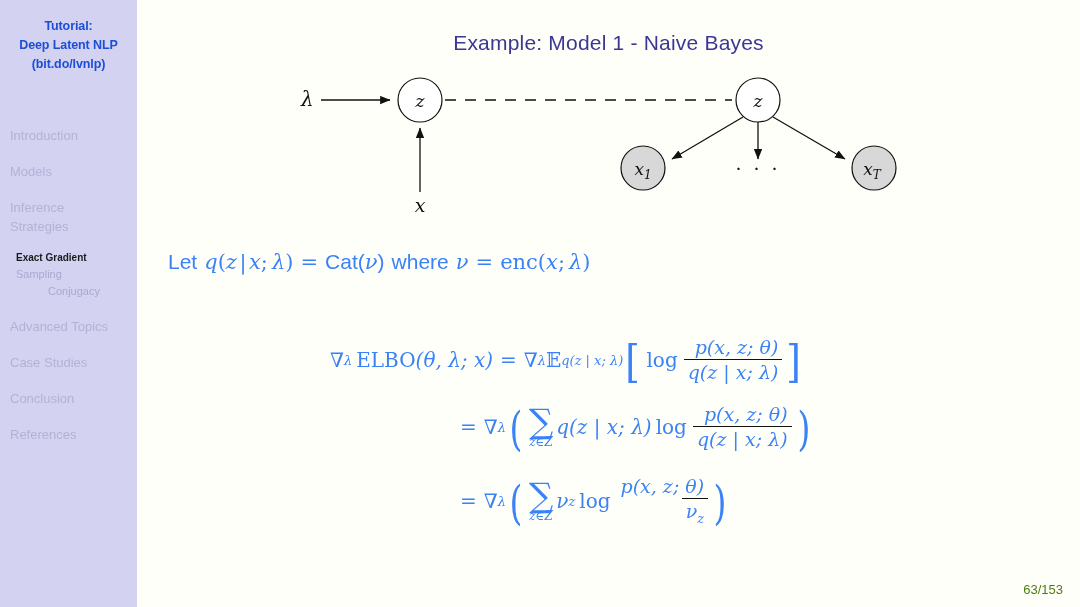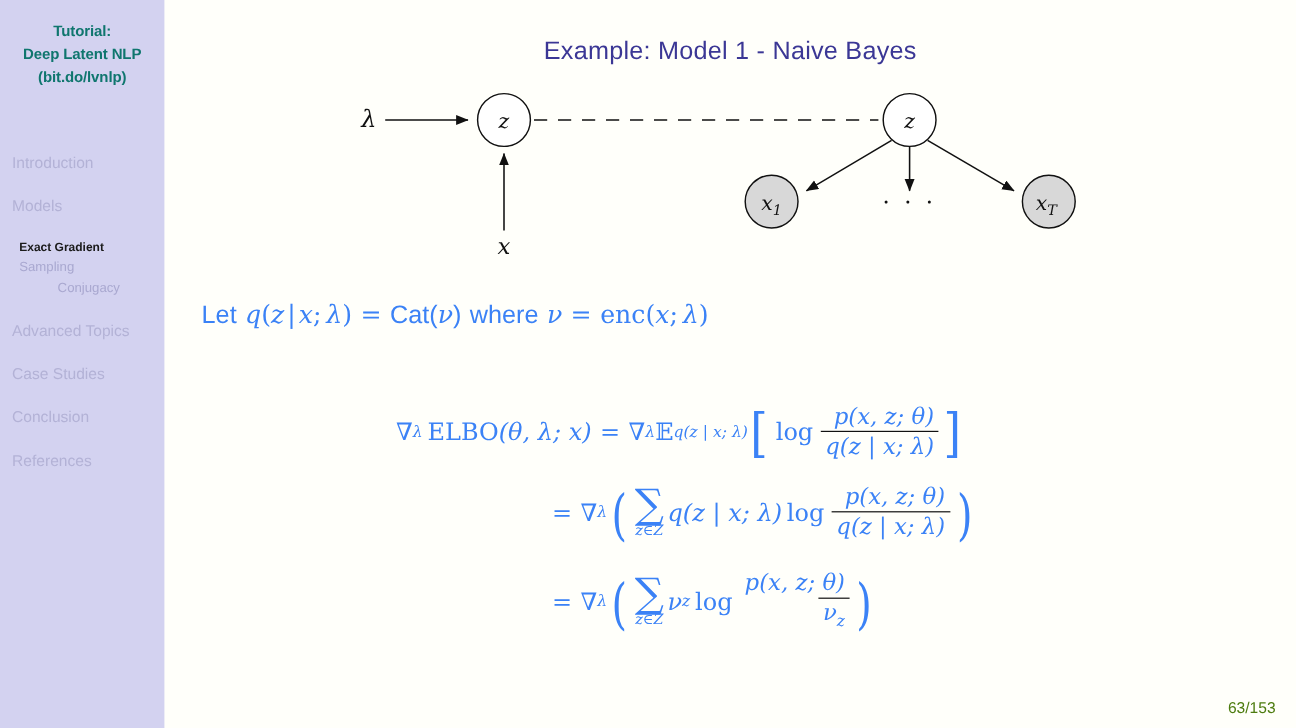--- a/index.html
+++ b/index.html
@@ -29,21 +29,21 @@
     width: 137px;
     height: 607px;
     background: #d3d2f0;
   }
   #brand {
     position: absolute;
     top: 17px;
     left: 0;
     width: 137px;
     text-align: center;
-    color: #0f766e;
+    color: #1d4ed8;
     font-weight: bold;
     font-size: 12.5px;
     line-height: 19px;
     letter-spacing: -0.1px;
   }
   #brand .bline { display: block; white-space: nowrap; }
 
   #nav {
     position: absolute;
     top: 126px;
@@ -210,20 +210,24 @@
       <span class="bline">Deep Latent NLP</span>
       <span class="bline">(bit.do/lvnlp)</span>
     </div>
 
     <div id="nav">
       <div class="nav-item">
         <span>Introduction</span>
       </div>
       <div class="nav-item">
         <span>Models</span>
+      </div>
+      <div class="nav-item nav-group-gap">
+        <span class="l2">Inference</span>
+        <span class="l2">Strategies</span>
       </div>
       <div class="nav-item nav-sub active">
         <span>Exact Gradient</span>
       </div>
       <div class="nav-item nav-sub">
         <span>Sampling</span>
       </div>
       <div class="nav-item nav-sub" style="margin-bottom:17px;padding-left:48px;">
         <span>Conjugacy</span>
       </div>

